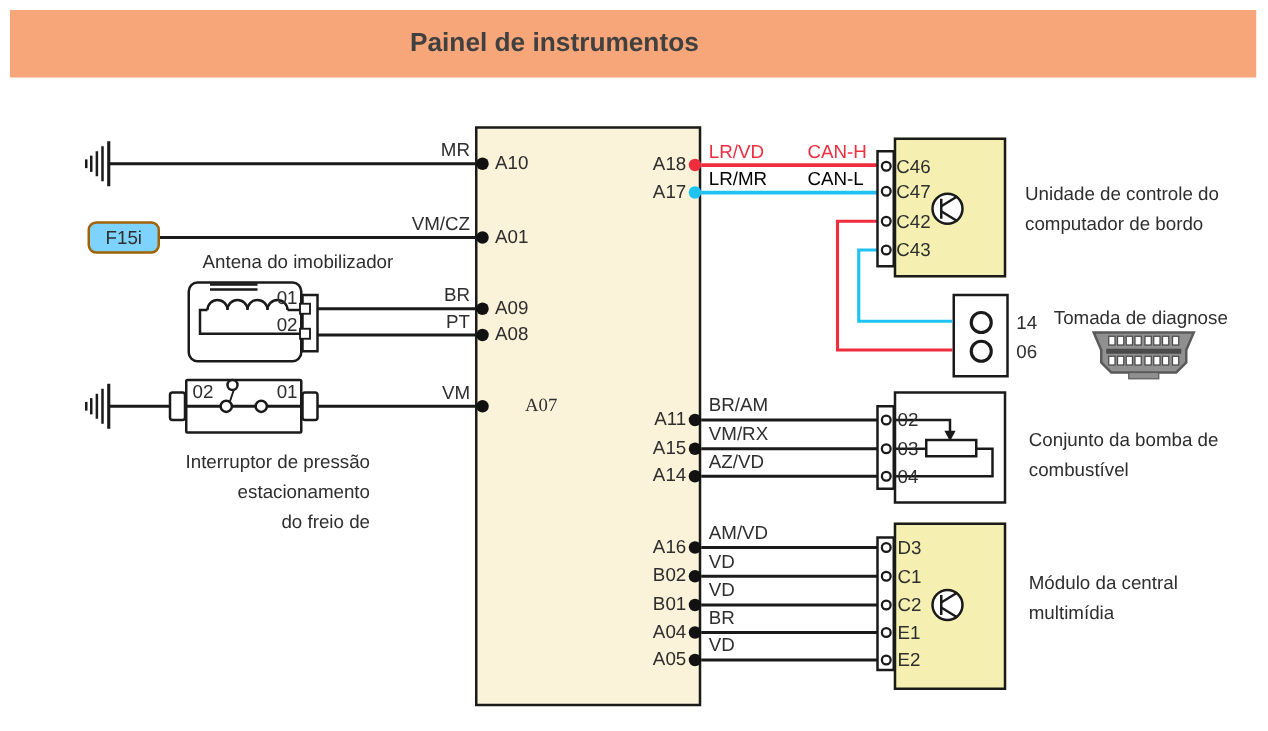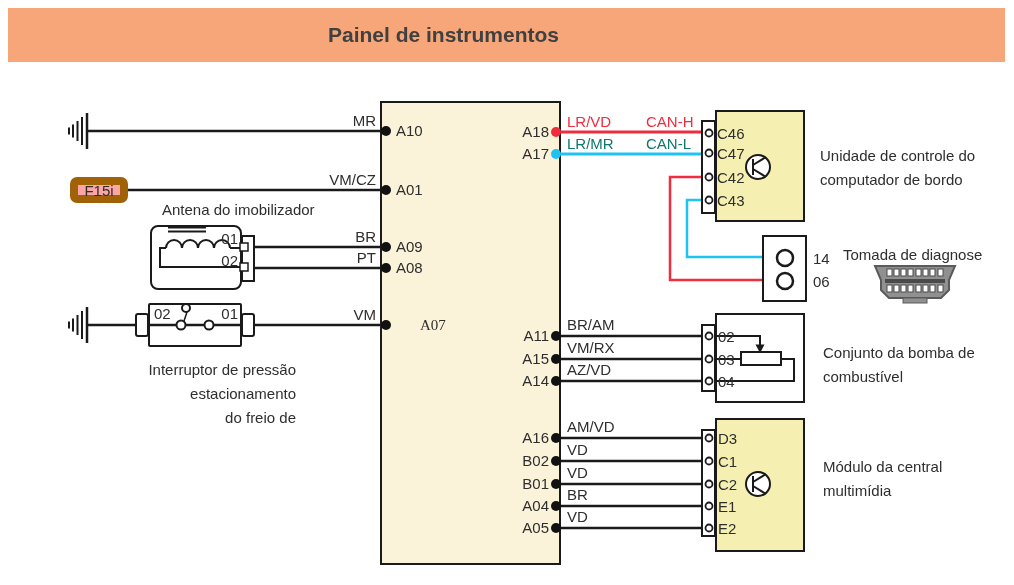--- a/index.html
+++ b/index.html
@@ -4,28 +4,28 @@
 <style>
   html,body{margin:0;padding:0;background:#fff;}
   #stage{position:relative;width:1014px;height:585px;background:#fff;overflow:hidden;
          font-family:"Liberation Sans",sans-serif;color:#2e2e2e;}
   .box{position:absolute;border:2px solid #1a1a1a;box-sizing:border-box;background:#fff;}
   .lbl{position:absolute;font-size:15px;line-height:18px;white-space:nowrap;color:#2e2e2e;}
   .r{text-align:right;}
   .cap{position:absolute;font-size:15px;line-height:24px;color:#2e2e2e;}
   .cap span{display:block;}
   .red{color:#EE2D3F;}
-  .cyan{color:#0f766e;}
+  .cyan{color:#000000;}
   #hdr{position:absolute;left:8px;top:8px;width:997px;height:54px;background:#F6A678;
        display:flex;align-items:center;justify-content:center;}
   #hdr .t{font-size:21px;font-weight:bold;color:#404040;padding-right:126px;}
   svg{position:absolute;left:0;top:0;}
-  .fusebox{position:absolute;left:70px;top:177px;width:58px;height:26px;border:8px solid #a16207;
+  .fusebox{position:absolute;left:70px;top:177px;width:58px;height:26px;border:2px solid #a16207;
        border-radius:7px;box-sizing:border-box;display:flex;align-items:center;justify-content:center;
-       font-size:15px;background:#fca5a5;}
+       font-size:15px;background:#7dd3fc;}
 </style>
 </head>
 <body>
 
 <div id="stage">
 
   <div id="hdr">
     <div class="t">Painel de instrumentos</div>
   </div>
 

